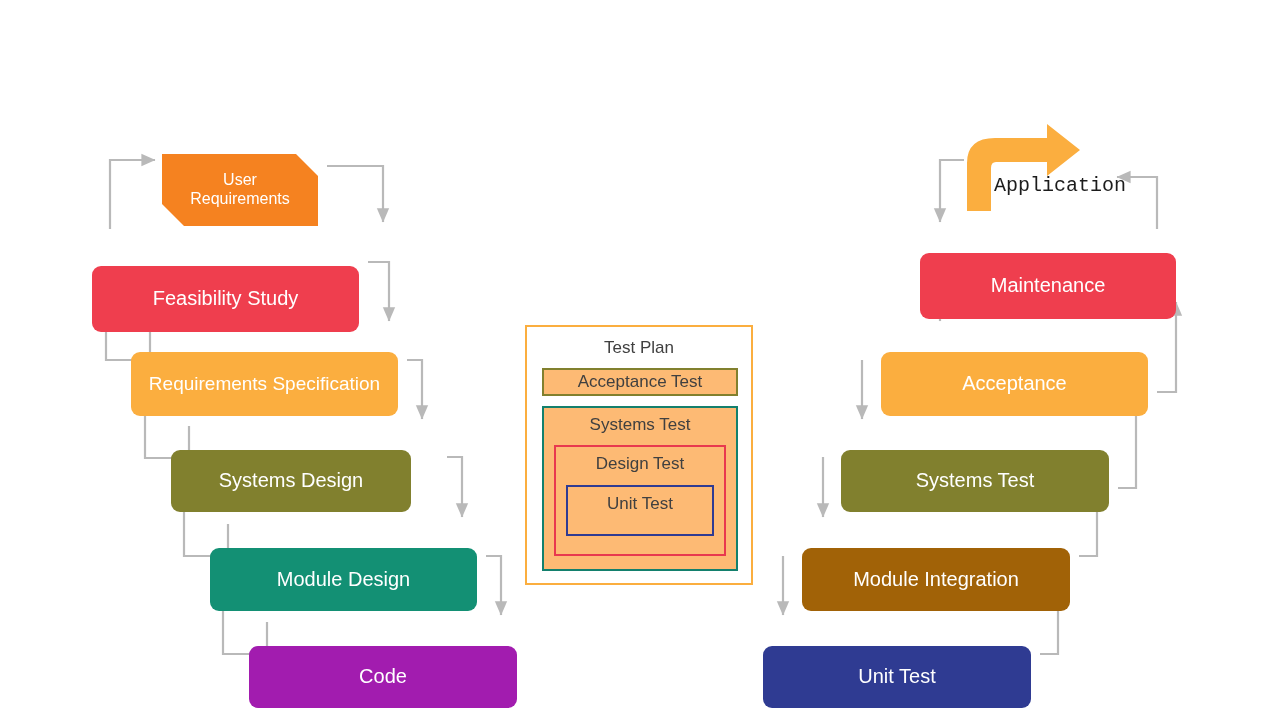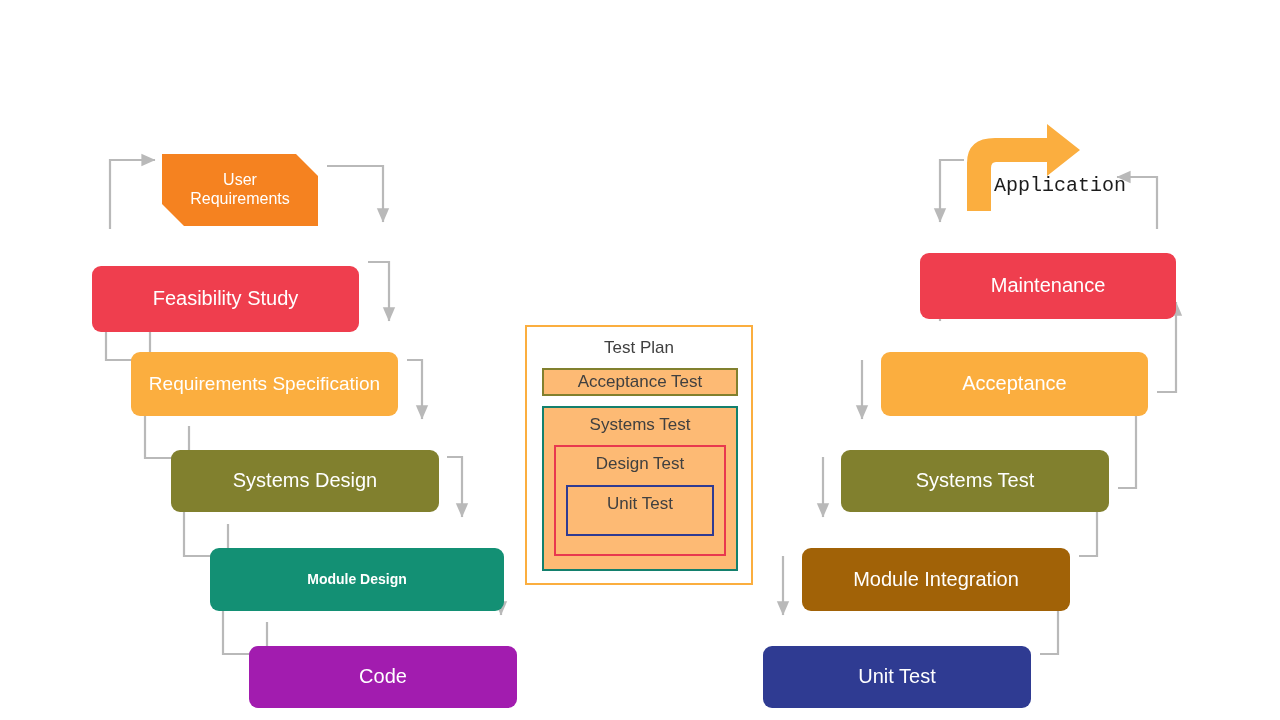--- a/index.html
+++ b/index.html
@@ -104,24 +104,24 @@
   <div id="left-nodes">
       <div class="node chamfer" style="left: 162px; top: 130px; width: 156px; height: 72px; background: rgb(245, 130, 32); font-size: 16px;">
         <span>User Requirements</span>
       </div>
       <div class="node" style="left: 92px; top: 242px; width: 267px; height: 66px; background: rgb(239, 62, 78); font-size: 20px;">
         <span>Feasibility Study</span>
       </div>
       <div class="node" style="left: 131px; top: 328px; width: 267px; height: 64px; background: rgb(251, 174, 63); font-size: 19px;">
         <span>Requirements Specification</span>
       </div>
-      <div class="node" style="left: 171px; top: 426px; width: 268px; height: 62px; background: rgb(129, 128, 46); font-size: 20px;">
+      <div class="node" style="left: 171px; top: 426px; width: 240px; height: 62px; background: rgb(129, 128, 46); font-size: 20px;">
         <span>Systems Design</span>
       </div>
-      <div class="node" style="left: 210px; top: 524px; width: 294px; height: 63px; background: rgb(19, 144, 116); font-size: 14px; font-weight: bold;">
+      <div class="node" style="left: 210px; top: 524px; width: 267px; height: 63px; background: rgb(19, 144, 116); font-size: 20px;">
         <span>Module Design</span>
       </div>
       <div class="node" style="left: 249px; top: 622px; width: 268px; height: 62px; background: #a21caf; font-size: 20px;">
         <span>Code</span>
       </div>
     </div>
   <div id="right-nodes">
       <div class="node" style="left: 920px; top: 229px; width: 256px; height: 66px; background: rgb(239, 62, 78); font-size: 20px;">
         <span>Maintenance</span>
       </div>

